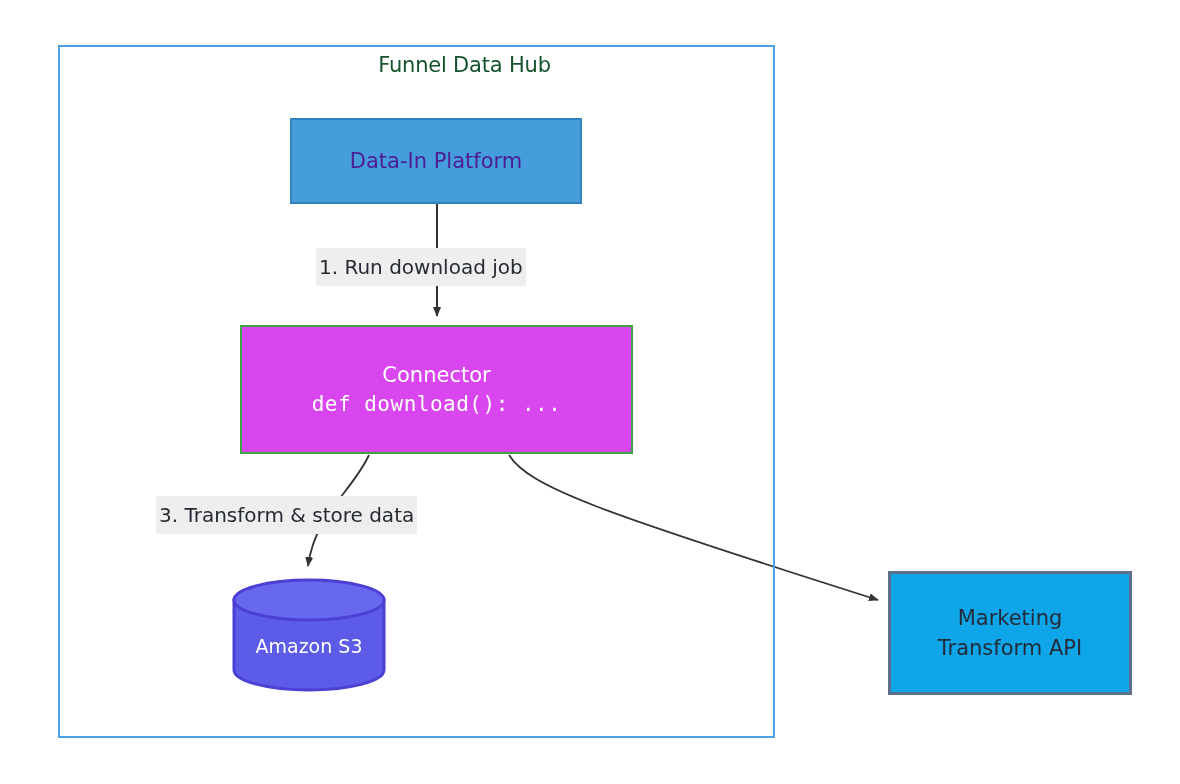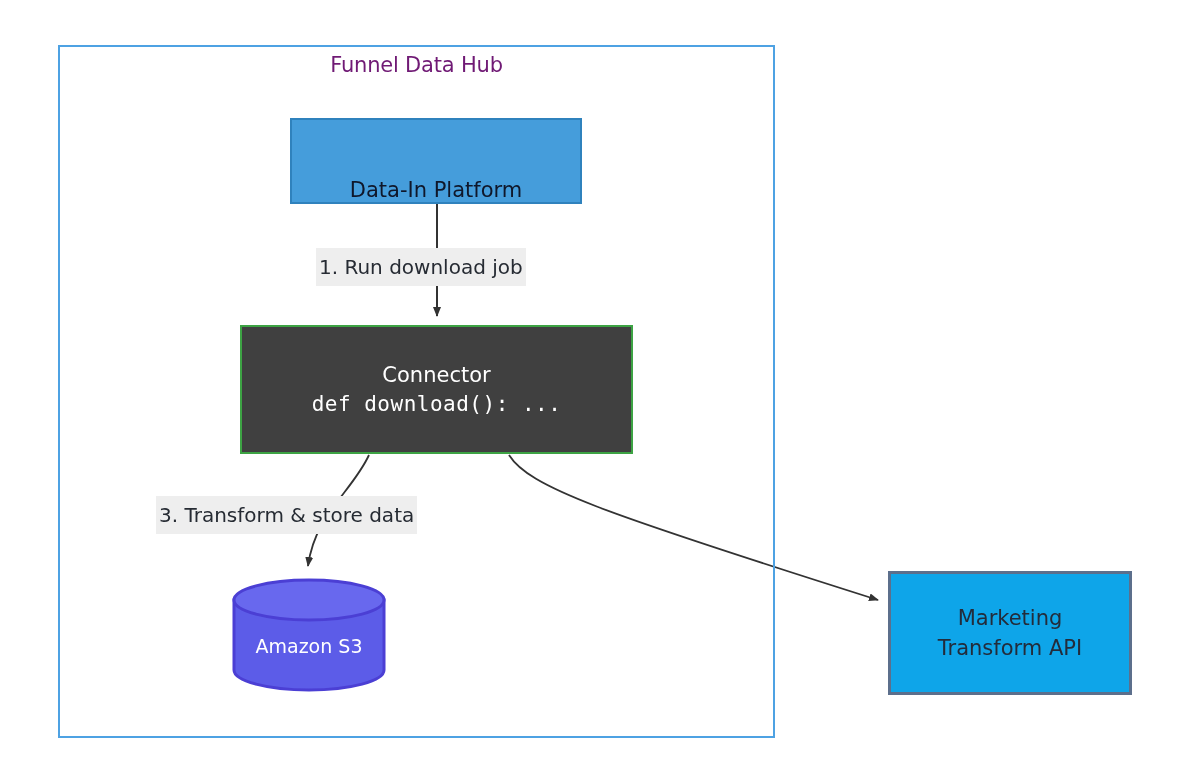--- a/index.html
+++ b/index.html
@@ -34,55 +34,55 @@
     background: transparent;
     box-sizing: border-box;
   }
   .subgraph-title {
     position: absolute;
     left: 58px;
     top: 53px;
     width: 717px;
     text-align: center;
     font-size: 21px;
-    color: #701a75;
+    color: #14532d;
     font-family: "DejaVu Sans", sans-serif;
     letter-spacing: -0.2px;
     white-space: nowrap;
+    padding-left: 48px;
   }
 
   
   .node {
     position: absolute;
     box-sizing: border-box;
     display: flex;
     flex-direction: column;
     align-items: center;
     justify-content: center;
     text-align: center;
   }
 
   .node-datain {
     left: 290px;
     top: 118px;
     width: 292px;
     height: 86px;
     background: #459ddb;
     border: 2px solid #2f82bd;
-    color: #0f172a;
-    font-size: 21px;
-    justify-content: flex-end;
+    color: #4c1d95;
+    font-size: 21px;
   }
 
   .node-connector {
     left: 240px;
     top: 325px;
     width: 393px;
     height: 129px;
-    background: #404040;
+    background: #d946ef;
     border: 2px solid #3da344;
     color: #ffffff;
   }
   .node-connector .line1 {
     font-size: 21px;
     font-family: "DejaVu Sans", sans-serif;
     line-height: 1.35;
   }
   .node-connector .line2 {
     font-size: 21px;

